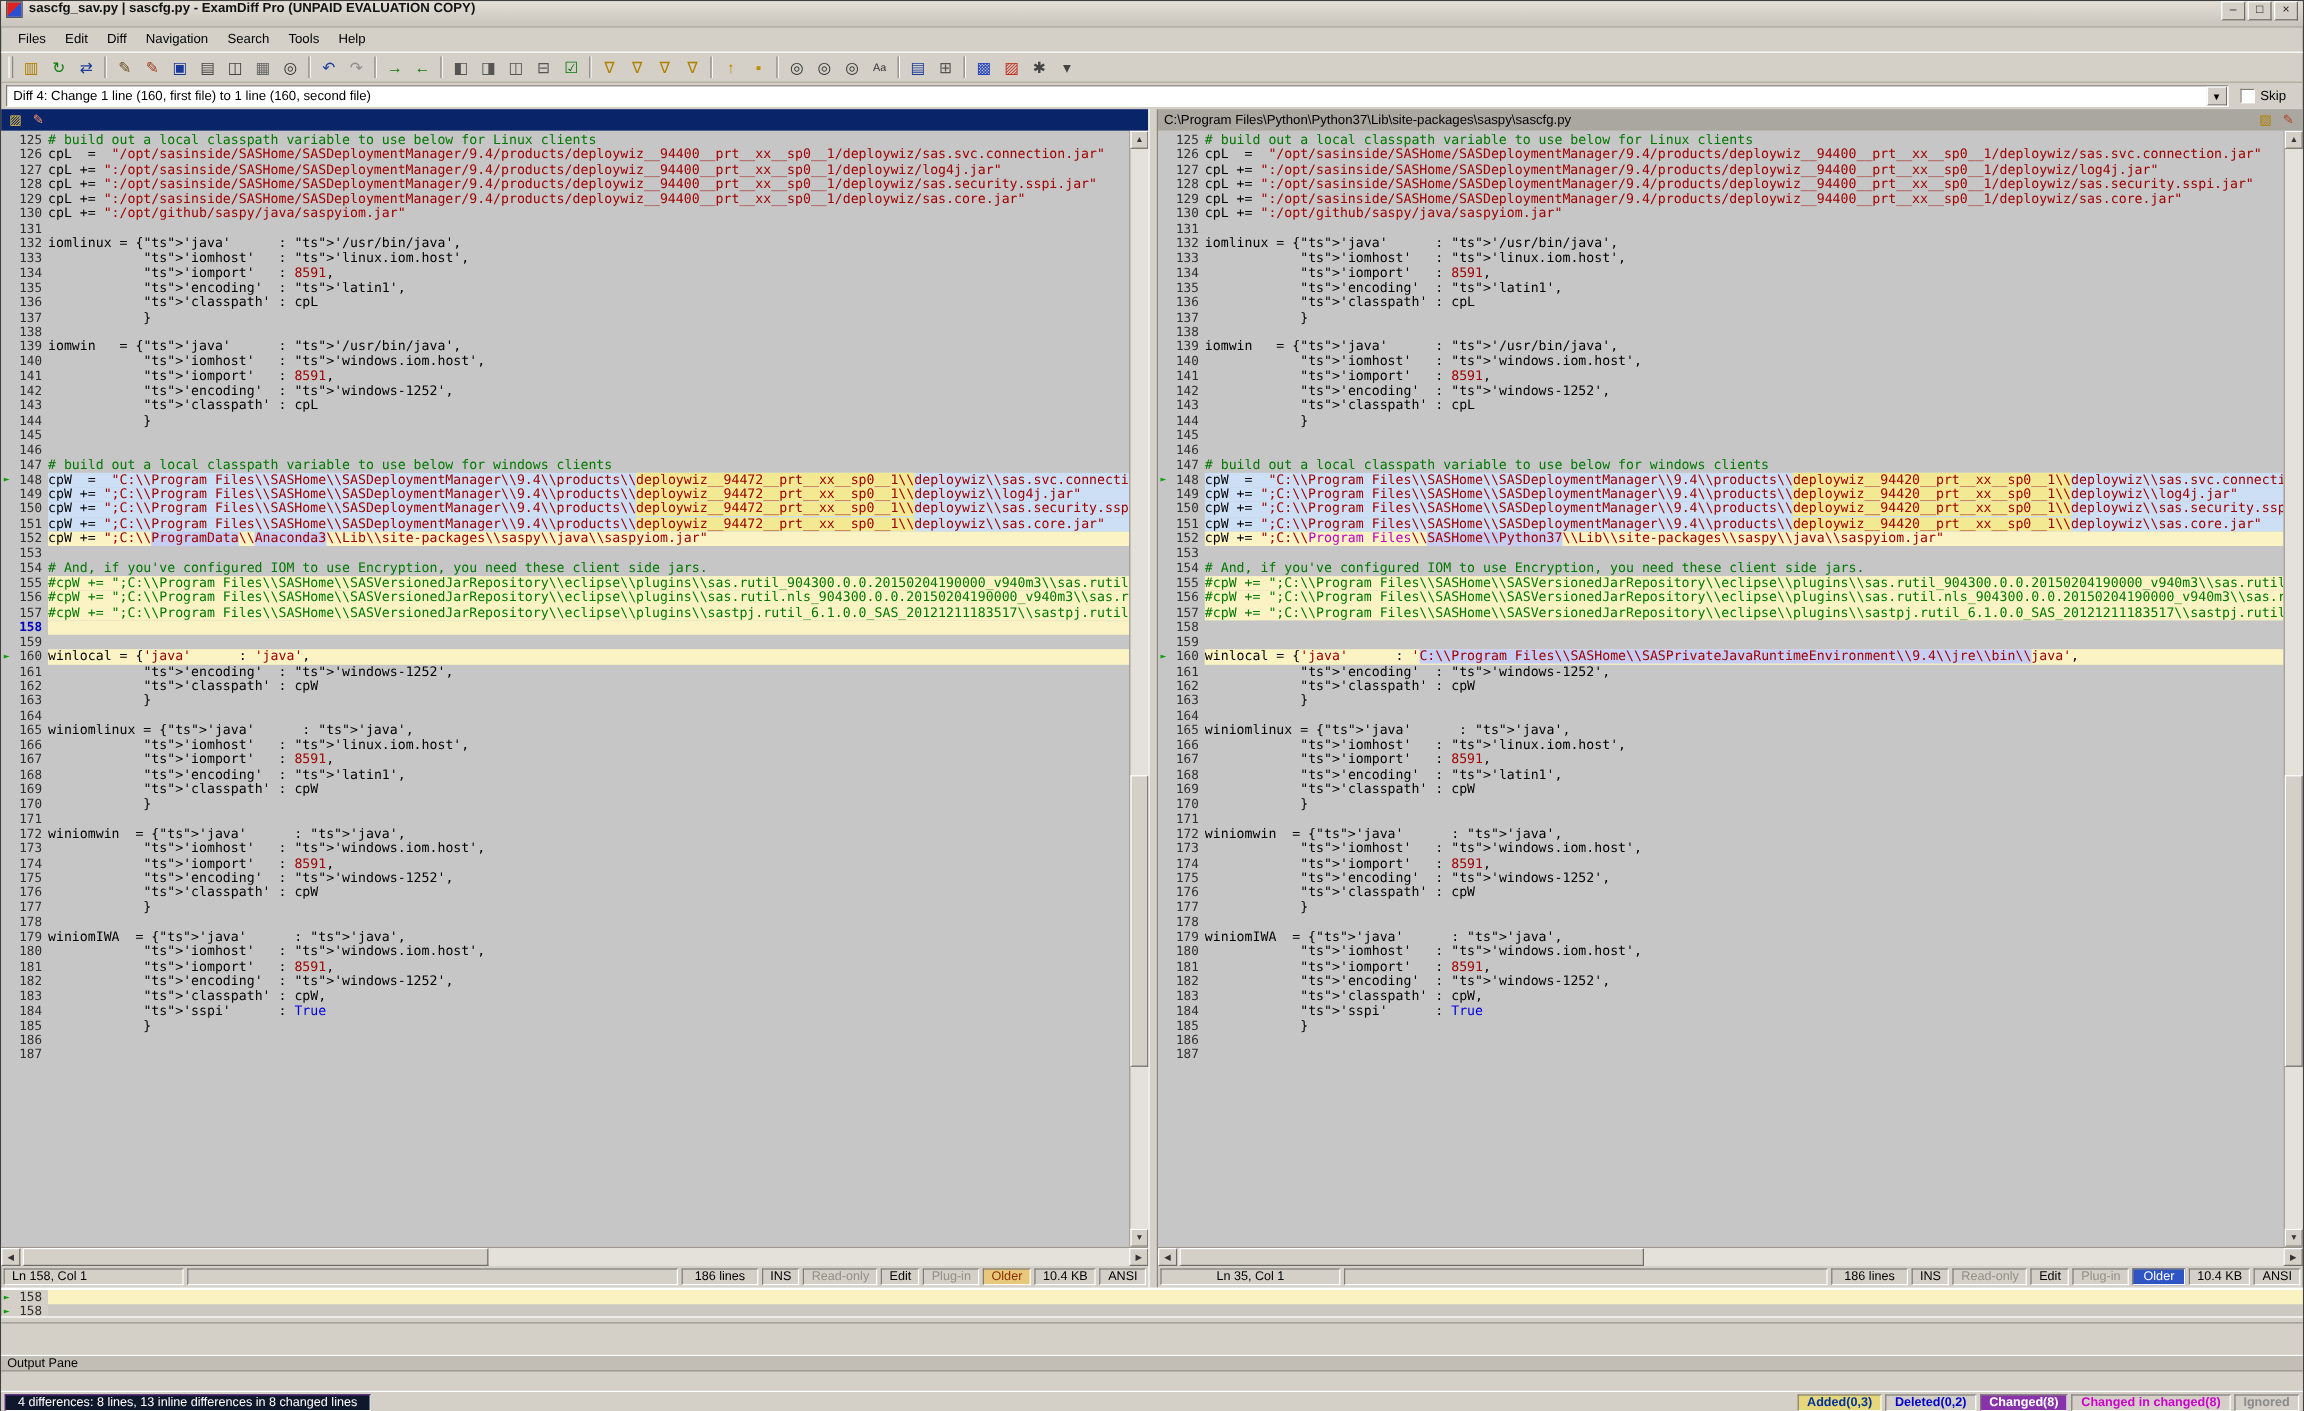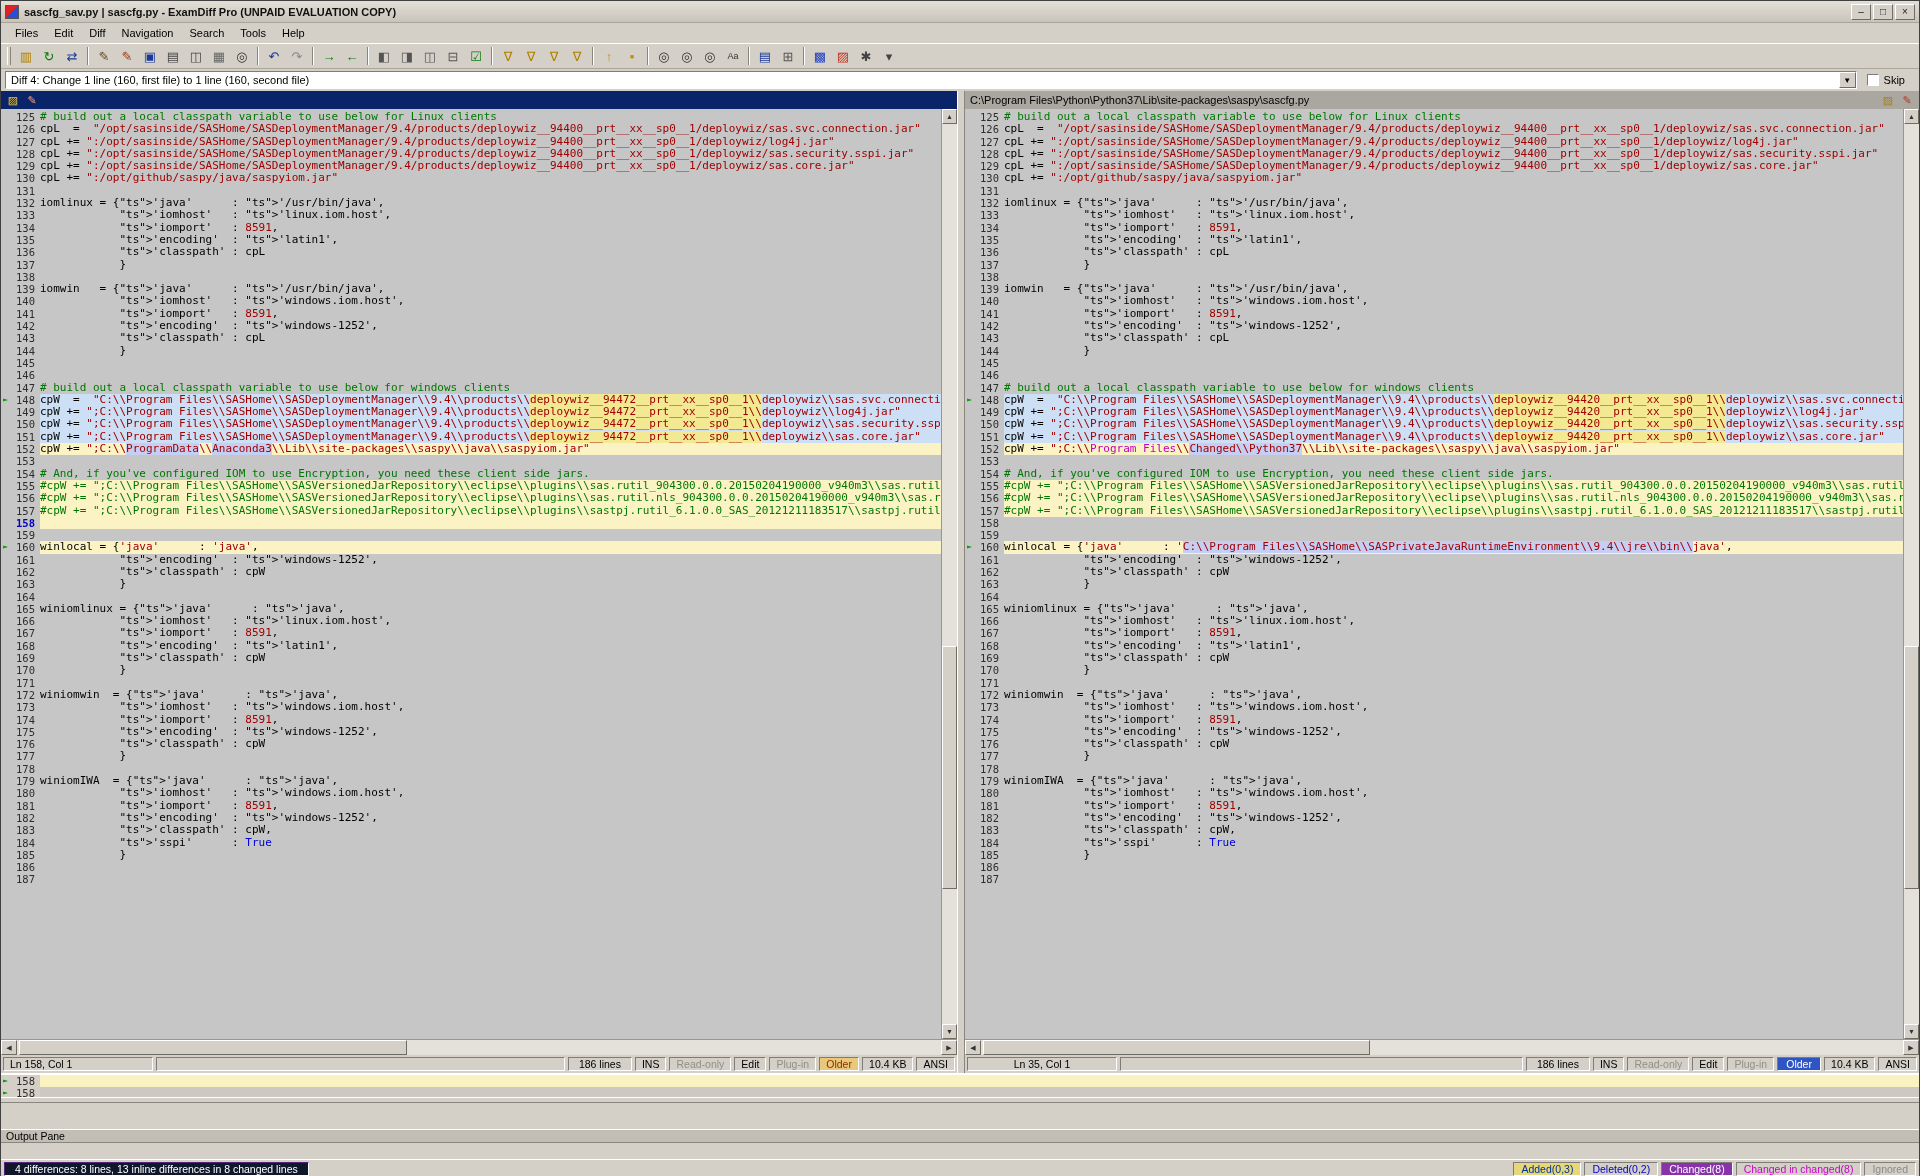--- a/index.html
+++ b/index.html
@@ -6,21 +6,21 @@
   html,body { margin:0; padding:0; }
   body {
     width:1920px; height:1176px; overflow:hidden;
     font-family:"Liberation Sans", sans-serif;
     background:#d4d0c8; color:#000;
     -webkit-font-smoothing:none;
   }
   .window { display:flex; flex-direction:column; width:100%; height:100%; border:1px solid #404040; }
 
   
-  .titlebar { height:22px; flex:none; display:flex; align-items:center; gap:5px;
+  .titlebar { height:22px; flex:none; display:flex; align-items:flex-start; gap:5px;
     padding:0 4px; background:linear-gradient(#e3dfd7,#c8c4bc); border-bottom:1px solid #a8a49c; }
   .app-icon { width:14px; height:14px; flex:none; border:1px solid #555;
     background:linear-gradient(135deg,#d22 0 50%,#2a4fd2 50% 100%); }
   .title-text { font-size:11px; font-weight:bold; color:#111; white-space:nowrap; }
   .winbtns { margin-left:auto; display:flex; gap:2px; }
   .winbtn { width:20px; height:16px; background:#d4d0c8; border:1px solid; border-color:#fff #6f6c65 #6f6c65 #fff;
     font-size:10px; line-height:14px; text-align:center; color:#222; }
 
   
   .menubar { height:20px; flex:none; display:flex; align-items:center; padding-left:6px; font-size:11px; }
@@ -112,21 +112,21 @@
     background:#c2beb6; border-top:1px solid #fff; border-bottom:1px solid #8a867e; }
   .output-body { height:16px; flex:none; background:#d4d0c8; }
 
   
   .statusbar { height:18px; flex:none; display:flex; align-items:center; gap:3px; padding:1px 3px;
     background:#d4d0c8; border-top:1px solid #fff; font-size:10.5px; }
   .sb-summary { height:14px; line-height:13px; padding:0 10px; background:#0f172a; color:#fff;
     border:1px solid; border-color:#56237c #fff #fff #56237c; white-space:nowrap; }
   .sb-spacer { flex:1; }
   .badge { height:14px; line-height:13px; padding:0 7px; white-space:nowrap;
-    border:1px solid; border-color:#7f7c76 #fff #fff #7f7c76; }
+    border:1px solid; border-color:#7f7c76 #fff #fff #7f7c76;font-weight:bold; }
   .badge.added   { background:#e6d87a; color:#003399; }
   .badge.deleted { color:#0000cc; }
   .badge.changed { background:#8833aa; color:#fff; }
   .badge.cic     { color:#cc00cc; }
   .badge.ignored { color:#8a8a8a; }
 </style>
 </head>
 <body>
 
 <div class="window">
@@ -342,21 +342,21 @@
             <div class="crow"><span class="mk"></span><span class="ln">142</span><span class="tx">            <span class="&lt;span">"ts"</span>&gt;'encoding'  : <span class="&lt;span">"ts"</span>&gt;'windows-1252',</span></div>
             <div class="crow"><span class="mk"></span><span class="ln">143</span><span class="tx">            <span class="&lt;span">"ts"</span>&gt;'classpath' : cpL</span></div>
             <div class="crow"><span class="mk"></span><span class="ln">144</span><span class="tx">            }</span></div>
             <div class="crow"><span class="mk"></span><span class="ln">145</span><span class="tx"></span></div>
             <div class="crow"><span class="mk"></span><span class="ln">146</span><span class="tx"></span></div>
             <div class="crow"><span class="mk"></span><span class="ln">147</span><span class="tx"><span class="tc"># build out a local classpath variable to use below for windows clients</span></span></div>
             <div class="crow bg-b"><span class="mk">►</span><span class="ln">148</span><span class="tx"><span class="">cpW  =  </span><span class="ts">"C:\\Program Files\\SASHome\\SASDeploymentManager\\9.4\\products\\</span><span class="thl">deploywiz__94420__prt__xx__sp0__1\\</span><span class="ts">deploywiz\\sas.svc.connection.jar"</span></span></div>
             <div class="crow bg-b"><span class="mk"></span><span class="ln">149</span><span class="tx"><span class="">cpW += </span><span class="ts">";C:\\Program Files\\SASHome\\SASDeploymentManager\\9.4\\products\\</span><span class="thl">deploywiz__94420__prt__xx__sp0__1\\</span><span class="ts">deploywiz\\log4j.jar"</span></span></div>
             <div class="crow bg-b"><span class="mk"></span><span class="ln">150</span><span class="tx"><span class="">cpW += </span><span class="ts">";C:\\Program Files\\SASHome\\SASDeploymentManager\\9.4\\products\\</span><span class="thl">deploywiz__94420__prt__xx__sp0__1\\</span><span class="ts">deploywiz\\sas.security.sspi.jar"</span></span></div>
             <div class="crow bg-b"><span class="mk"></span><span class="ln">151</span><span class="tx"><span class="">cpW += </span><span class="ts">";C:\\Program Files\\SASHome\\SASDeploymentManager\\9.4\\products\\</span><span class="thl">deploywiz__94420__prt__xx__sp0__1\\</span><span class="ts">deploywiz\\sas.core.jar"</span></span></div>
-            <div class="crow bg-y"><span class="mk"></span><span class="ln">152</span><span class="tx"><span class="">cpW += </span><span class="ts">";C:\\</span><span class="thm">Program Files</span><span class="ts">\\</span><span class="thb">Changed\\Python37</span><span class="ts">\\Lib\\site-packages\\saspy\\java\\saspyiom.jar"</span></span></div>
+            <div class="crow bg-y"><span class="mk"></span><span class="ln">152</span><span class="tx"><span class="">cpW += </span><span class="ts">";C:\\</span><span class="thm">Program Files</span><span class="ts">\\</span><span class="thb">SASHome\\Python37</span><span class="ts">\\Lib\\site-packages\\saspy\\java\\saspyiom.jar"</span></span></div>
             <div class="crow"><span class="mk"></span><span class="ln">153</span><span class="tx"></span></div>
             <div class="crow"><span class="mk"></span><span class="ln">154</span><span class="tx"><span class="tc"># And, if you've configured IOM to use Encryption, you need these client side jars.</span></span></div>
             <div class="crow bg-y"><span class="mk"></span><span class="ln">155</span><span class="tx"><span class="tc">#cpW += ";C:\\Program Files\\SASHome\\SASVersionedJarRepository\\eclipse\\plugins\\sas.rutil_904300.0.0.20150204190000_v940m3\\sas.rutil.jar"</span></span></div>
             <div class="crow bg-y"><span class="mk"></span><span class="ln">156</span><span class="tx"><span class="tc">#cpW += ";C:\\Program Files\\SASHome\\SASVersionedJarRepository\\eclipse\\plugins\\sas.rutil.nls_904300.0.0.20150204190000_v940m3\\sas.rutil.nls.jar"</span></span></div>
             <div class="crow bg-y"><span class="mk"></span><span class="ln">157</span><span class="tx"><span class="tc">#cpW += ";C:\\Program Files\\SASHome\\SASVersionedJarRepository\\eclipse\\plugins\\sastpj.rutil_6.1.0.0_SAS_20121211183517\\sastpj.rutil.jar"</span></span></div>
             <div class="crow"><span class="mk"></span><span class="ln">158</span><span class="tx"></span></div>
             <div class="crow"><span class="mk"></span><span class="ln">159</span><span class="tx"></span></div>
             <div class="crow bg-y"><span class="mk">►</span><span class="ln">160</span><span class="tx"><span class="">winlocal = {</span><span class="ts">'java'</span><span class="">      : </span><span class="ts">'</span><span class="thb">C:\\Program Files\\SASHome\\SASPrivateJavaRuntimeEnvironment\\9.4\\jre\\bin\\</span><span class="ts">java'</span><span class="">,</span></span></div>
             <div class="crow"><span class="mk"></span><span class="ln">161</span><span class="tx">            <span class="&lt;span">"ts"</span>&gt;'encoding'  : <span class="&lt;span">"ts"</span>&gt;'windows-1252',</span></div>
             <div class="crow"><span class="mk"></span><span class="ln">162</span><span class="tx">            <span class="&lt;span">"ts"</span>&gt;'classpath' : cpW</span></div>

